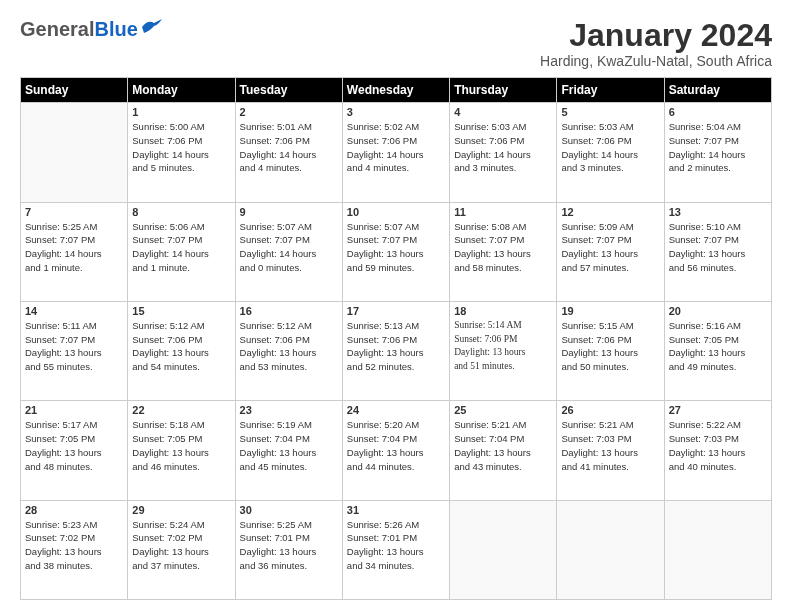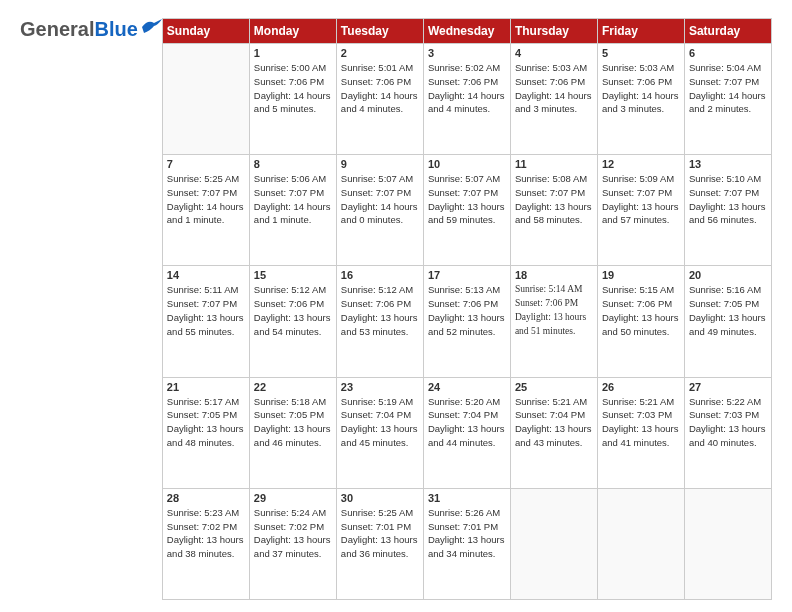--- a/index.html
+++ b/index.html
@@ -8,21 +8,21 @@
       background: #fff;
       width: 792px;
       height: 612px;
       overflow: hidden;
     }
     .page {
       width: 792px;
       height: 612px;
       padding: 18px 20px 12px 20px;
       display: flex;
-      flex-direction: row;
+      flex-direction: column;
     }
     .header {
       display: flex;
       justify-content: space-between;
       align-items: flex-start;
       margin-bottom: 8px;
     }
     .title-block {
       text-align: right;
     }
@@ -36,21 +36,21 @@
       font-size: 14px;
       color: #555;
     }
     .calendar-table {
       width: 100%;
       border-collapse: collapse;
       flex: 1;
       table-layout: fixed;
     }
     .calendar-table thead tr th {
-      background-color: #b91c1c;
+      background-color: #000000;
       color: white;
       font-size: 12px;
       font-weight: bold;
       padding: 5px 4px;
       text-align: left;
       border: 1px solid #ccc;
     }
     .calendar-table tbody tr td {
       border: 1px solid #ccc;
       vertical-align: top;
@@ -96,20 +96,24 @@
         <div style="display:flex;align-items:center;">
           <span class="logo-name">
             <span class="logo-general">General</span><span class="logo-blue-text">Blue</span>
           </span>
           <svg class="bird-svg" width="22" height="16" viewBox="0 0 22 16">
             <path d="M2,8 Q8,0 14,4 Q18,2 22,0 Q18,6 14,7 Q10,12 4,14 Z" fill="#1565c0"></path>
           </svg>
         </div>
       </div>
     </div>
+    <div class="title-block">
+      <div class="month-title">January 2024</div>
+      <div class="location">Harding, KwaZulu-Natal, South Africa</div>
+    </div>
   </div>
 
   <table class="calendar-table">
     <thead>
       <tr>
         <th>Sunday</th>
         <th>Monday</th>
         <th>Tuesday</th>
         <th>Wednesday</th>
         <th>Thursday</th>

